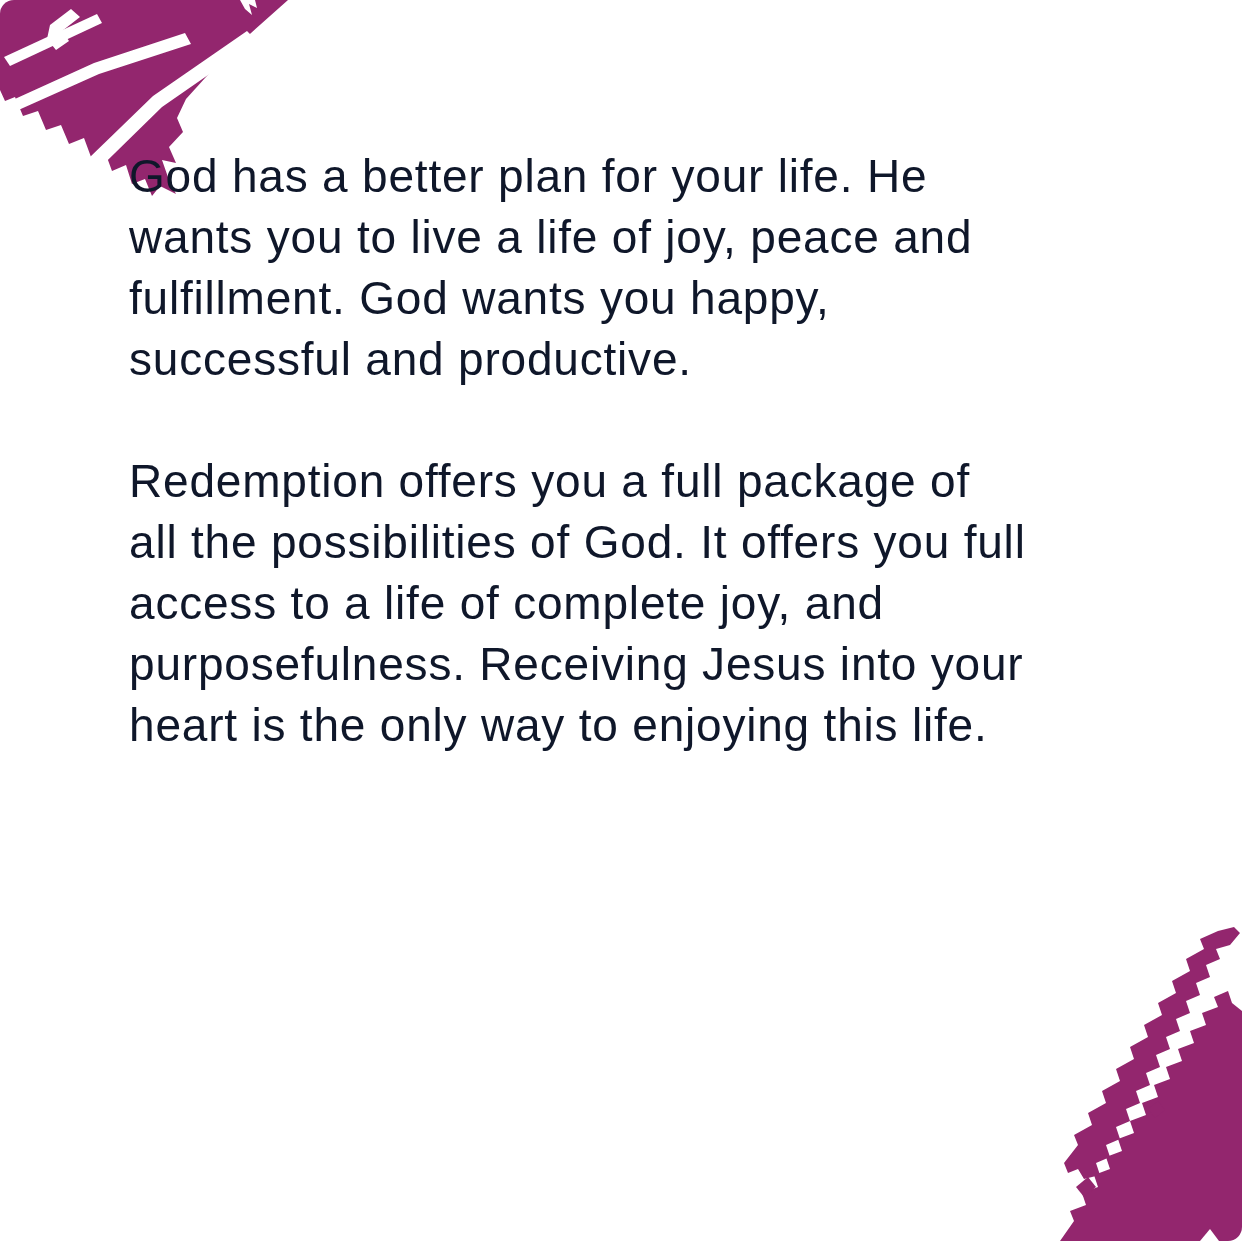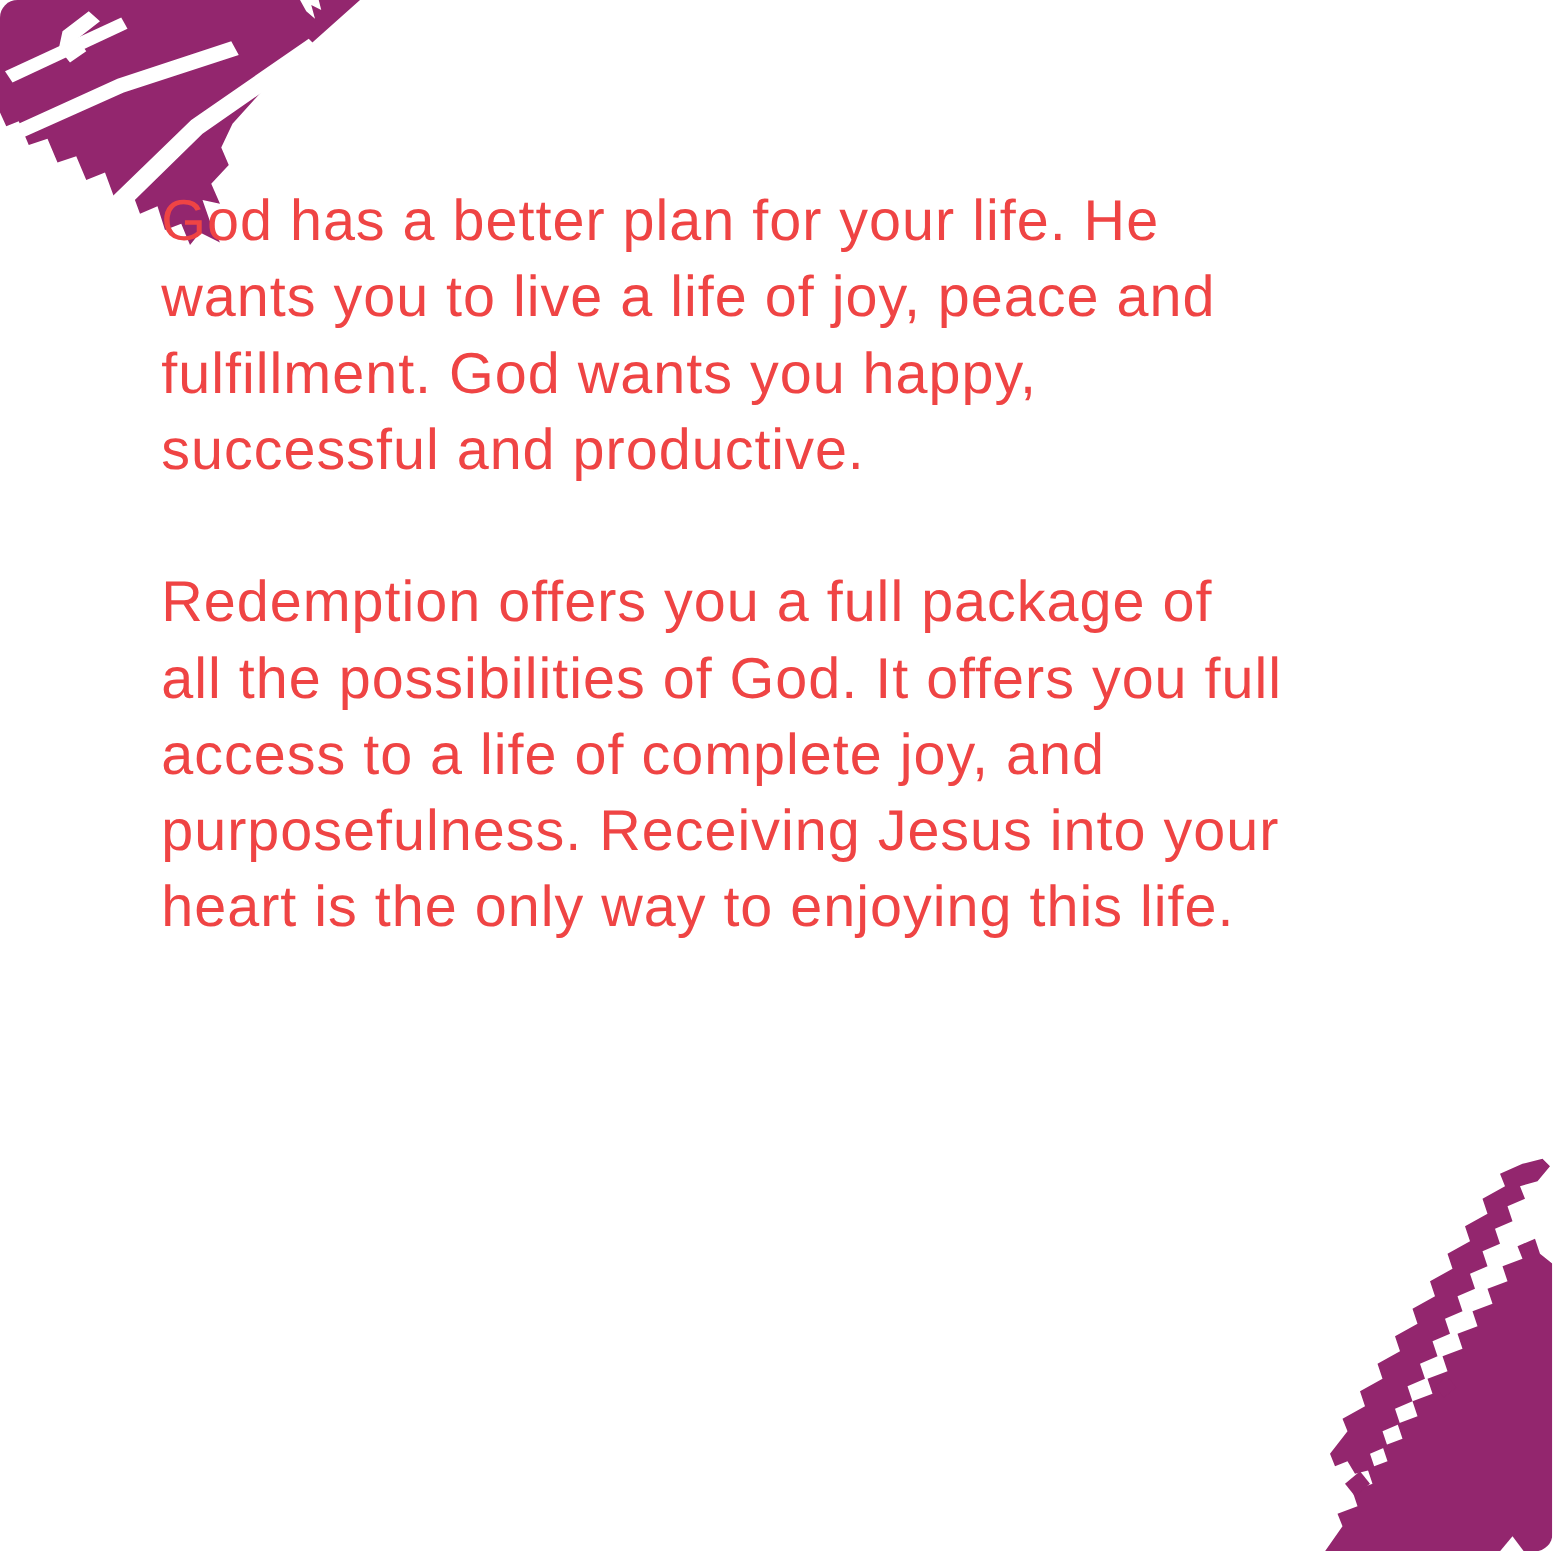--- a/index.html
+++ b/index.html
@@ -30,21 +30,21 @@
     right: 0;
     bottom: 0;
     width: 192px;
     height: 322px;
   }
   .quote {
     position: absolute;
     left: 129px;
     top: 146px;
     width: 1060px;
-    color: #ef4444;
+    color: #0f172a;
     font-size: 46px;
     line-height: 61px;
     letter-spacing: 0.8px;
     font-weight: 400;
   }
   .quote p {
     margin: 0 0 61px 0;
     white-space: pre-line;
   }
   .quote p:last-child {

